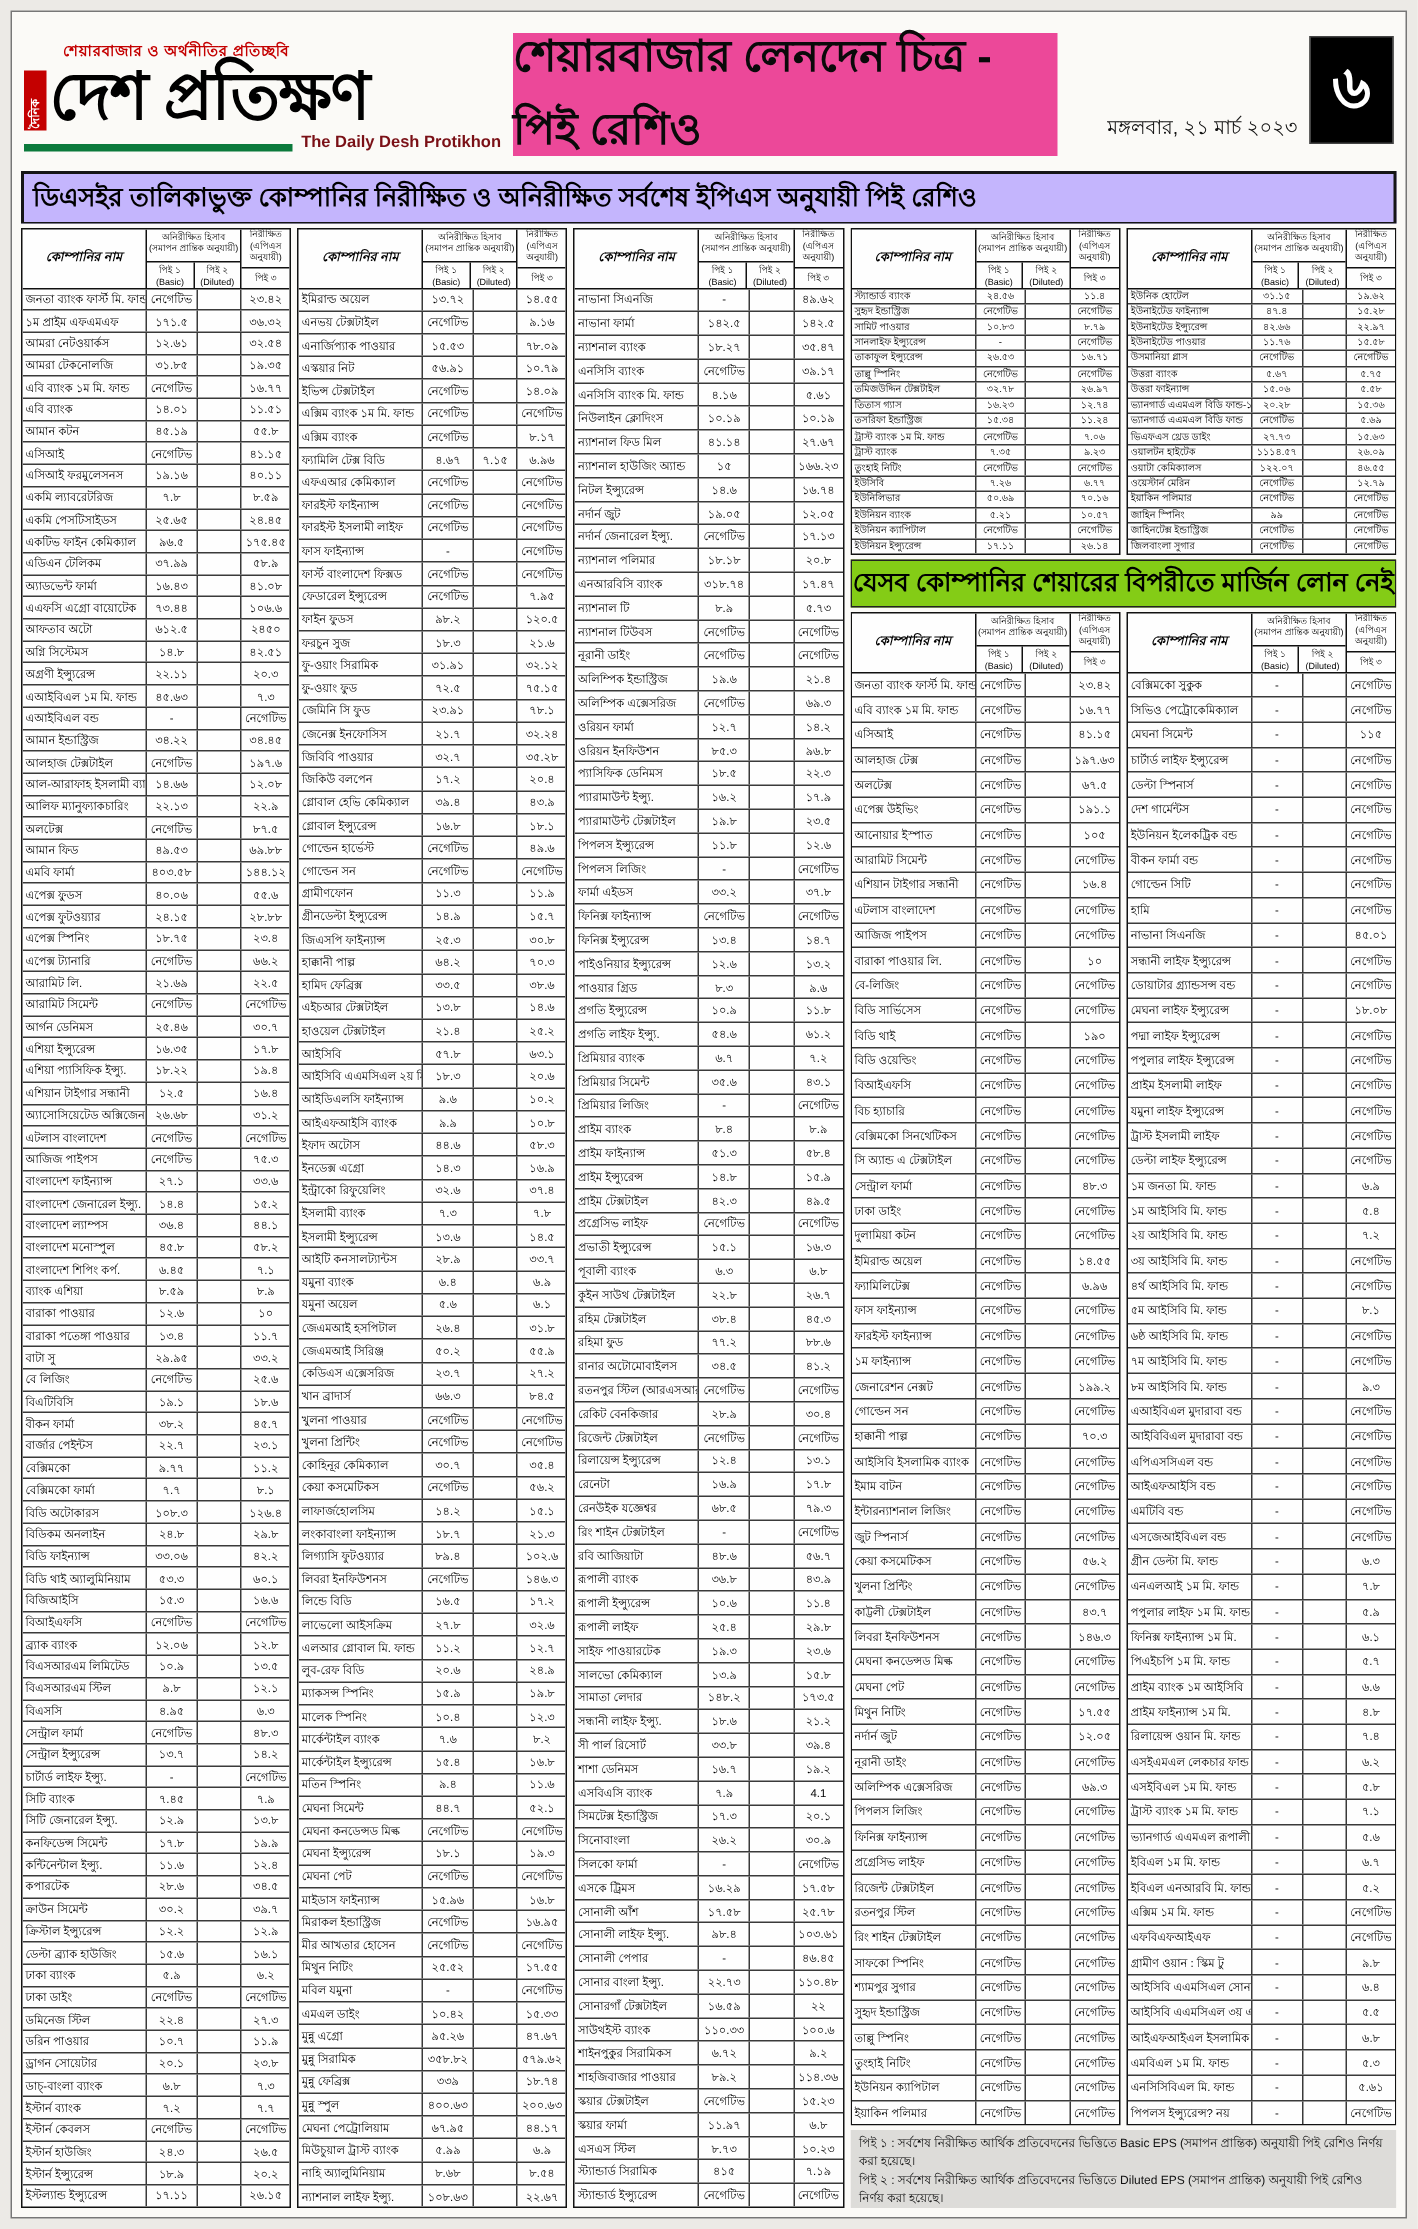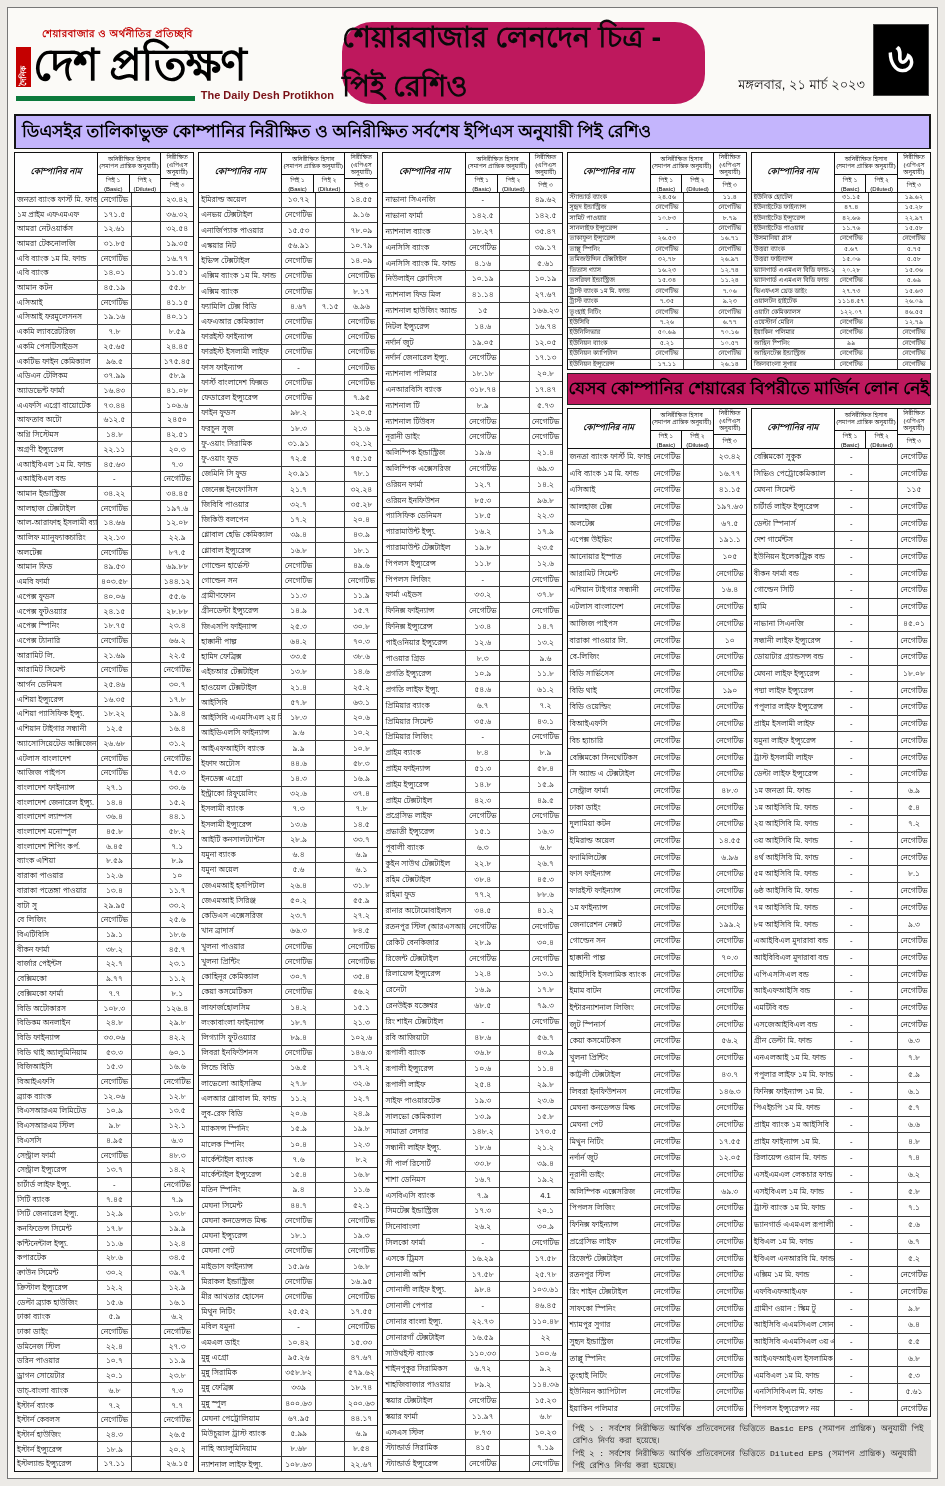--- a/index.html
+++ b/index.html
@@ -10,37 +10,37 @@
   
   .masthead { height:102px; display:flex; align-items:stretch; gap:8px; padding:4px 2px 4px 2px; }
   .logo-block { width:318px; display:flex; flex-direction:column; justify-content:center; }
   .logo-tagline { color:#c40000; font-size:10px; font-weight:bold; letter-spacing:.5px; margin-left:26px; }
   .logo-row { display:flex; align-items:flex-end; }
   .logo-side { writing-mode:vertical-rl; transform:rotate(180deg); color:#fff; background:#c40000; font-size:8px; font-weight:bold; padding:1px; height:40px; margin-right:2px; }
   .logo-main { font-size:44px; font-weight:900; color:#000000; line-height:1.0; letter-spacing:-1px; }
   .logo-underline { display:flex; align-items:flex-end; margin-top:2px; }
   .logo-greenbar { flex:1; height:5px; background:#0c7a3c; }
   .logo-english { font-size:11px; font-weight:bold; color:#7a1016; margin-left:6px; white-space:nowrap; }
-  .headline-box { flex:1; background:#be185d; display:flex; align-items:center; justify-content:flex-end; margin:6px 0;border-radius:30px; }
+  .headline-box { flex:1; background:#ec4899; display:flex; align-items:center; justify-content:flex-end; margin:6px 0; }
   .headline { font-size:29px; font-weight:bold; color:#0a0a0a; }
   .date-block { width:152px; display:flex; align-items:flex-end; justify-content:flex-end; padding-bottom:14px; }
   .date-text { font-size:13px; color:#111; white-space:nowrap; }
   .pagenum-box { width:56px; height:72px; background:#000; border:1px solid #444; color:#fff; display:flex; align-items:center; justify-content:center; align-self:flex-start; margin-top:8px; }
   .pagenum { font-size:40px; font-weight:bold; }
 
   
   .subhead-bar { border:2px solid #151515; border-bottom-width:1px; padding:2px 6px; font-size:17px; font-weight:bold; background:#c4b5fd; }
 
   
   .tables-area { flex:1; display:grid; grid-template-columns:repeat(5,1fr); gap:4px; padding-top:3px; overflow:hidden; }
   .right-pane { grid-column:4 / 6; display:flex; flex-direction:column; gap:3px; overflow:hidden; }
   .right-top { height:218px; display:grid; grid-template-columns:1fr 1fr; gap:4px; }
-  .section-bar { background:#be185d; border:1px solid #222; text-align:center; font-weight:bold; font-size:17px; padding:1px 0; }
+  .section-bar { background:#84cc16; border:1px solid #222; text-align:center; font-weight:bold; font-size:17px; padding:1px 0; }
   .right-mid { flex:1; display:grid; grid-template-columns:1fr 1fr; gap:4px; overflow:hidden; }
-  .footnote-box { height:52px; background:#dddcd9; padding:3px 6px; font-size:8px; line-height:1.55; color:#111;font-family:Liberation Mono, monospace; }
+  .footnote-box { height:52px; background:#dddcd9; padding:3px 6px; font-size:8px; line-height:1.55; color:#111; }
 
   
   .t { display:flex; flex-direction:column; border:1.4px solid #111; background:#fefefe; overflow:hidden; height:100%; }
   .t .thead { display:grid; grid-template-columns:46% 19% 16.5% 18.5%; border-bottom:1px solid #111; flex:0 0 auto; }
   .t .thead .h { border-left:1px solid #111; display:flex; flex-direction:column; }
   .t .thead .h:first-child { border-left:none;font-style:italic; }
   .h-name { justify-content:center; align-items:center; font-size:8.5px; font-weight:bold; text-align:center; }
   .h-group { grid-column:2 / 4; }
   .h-top { font-size:6px; text-align:center; border-bottom:1px solid #111; padding:1px; line-height:1.25; flex:1; display:flex; flex-direction:column; justify-content:center; }
   .h-sub { display:flex; flex:0 0 13px; }

